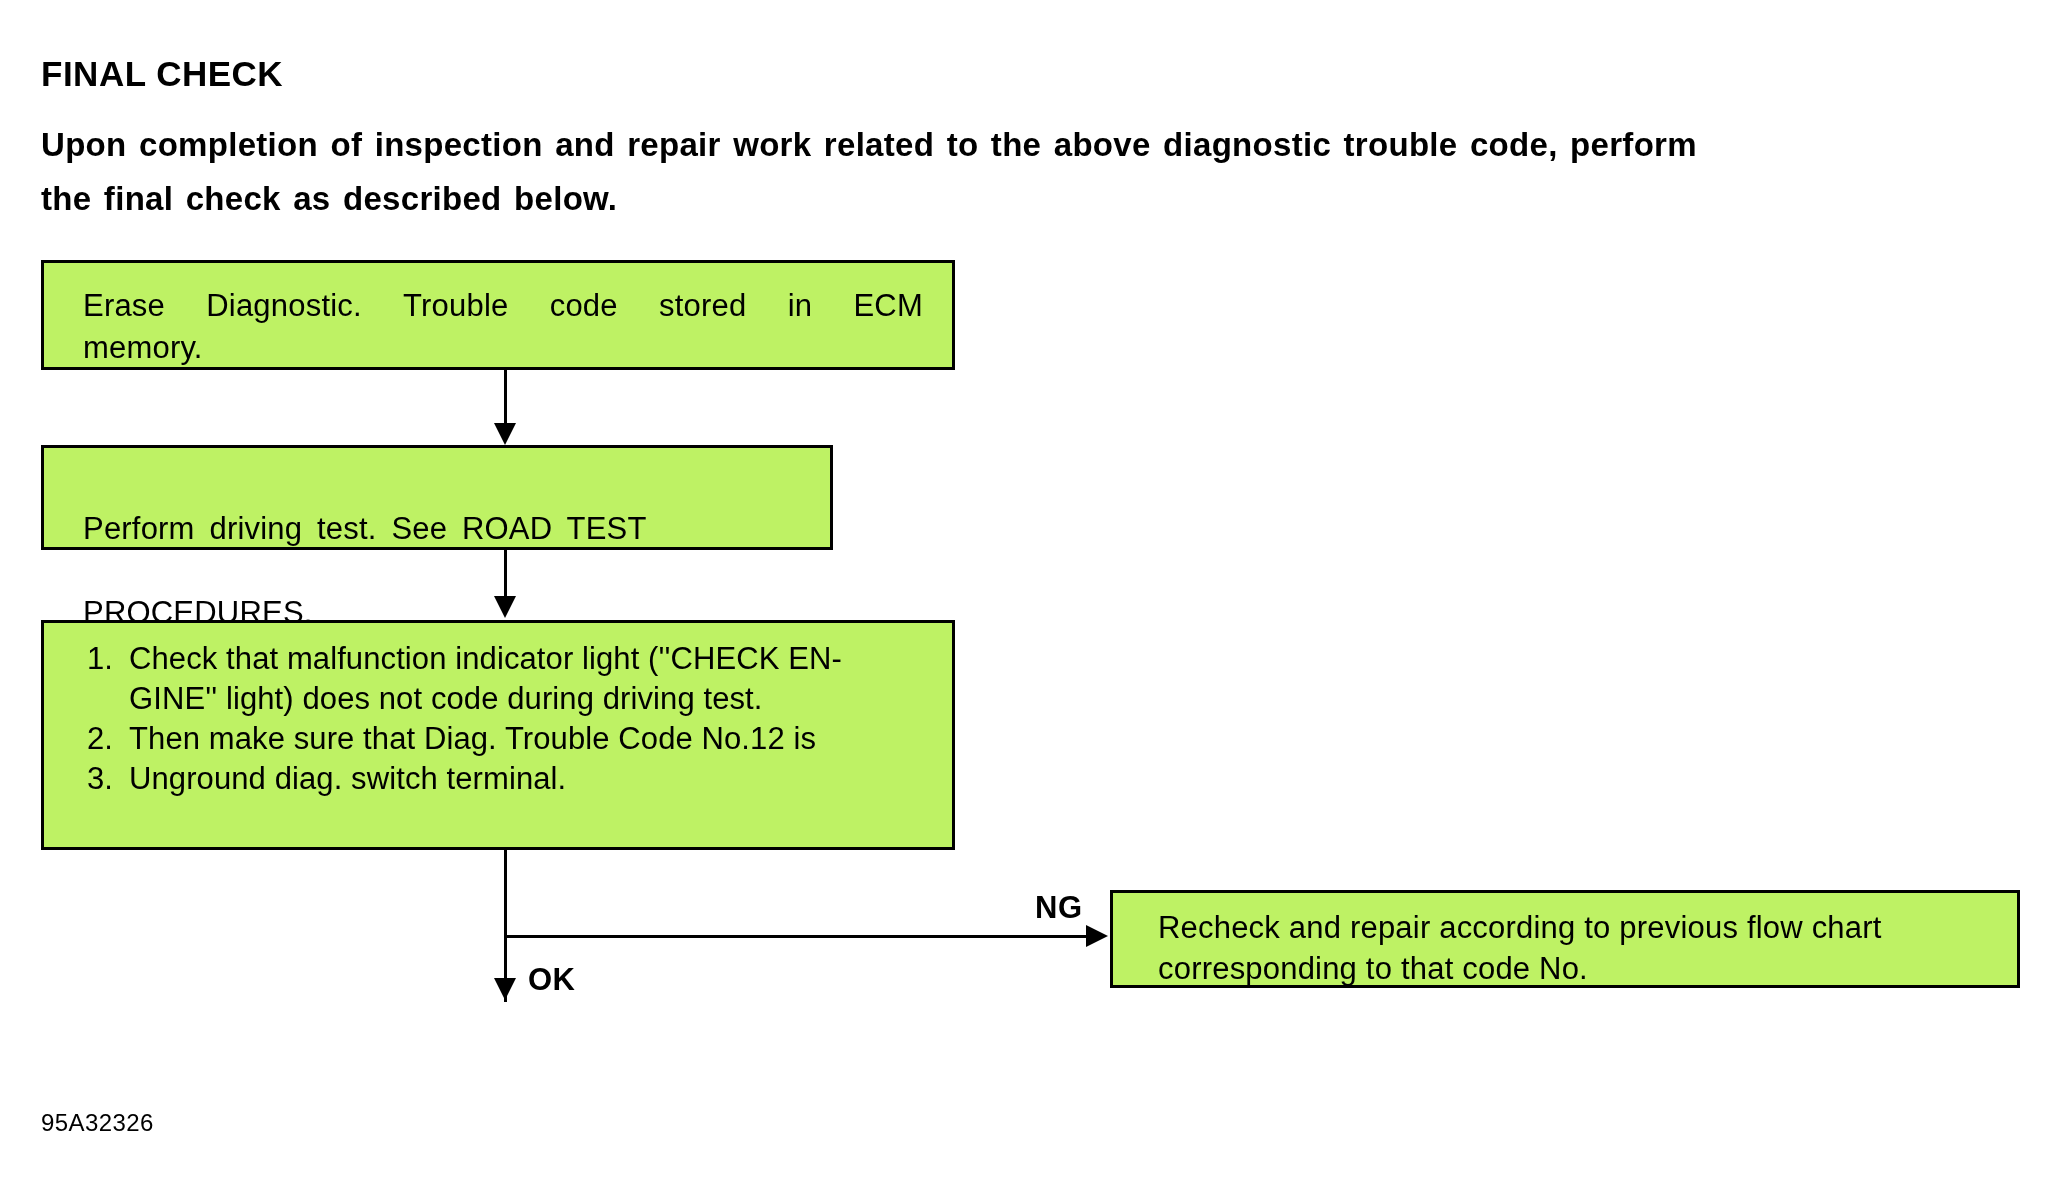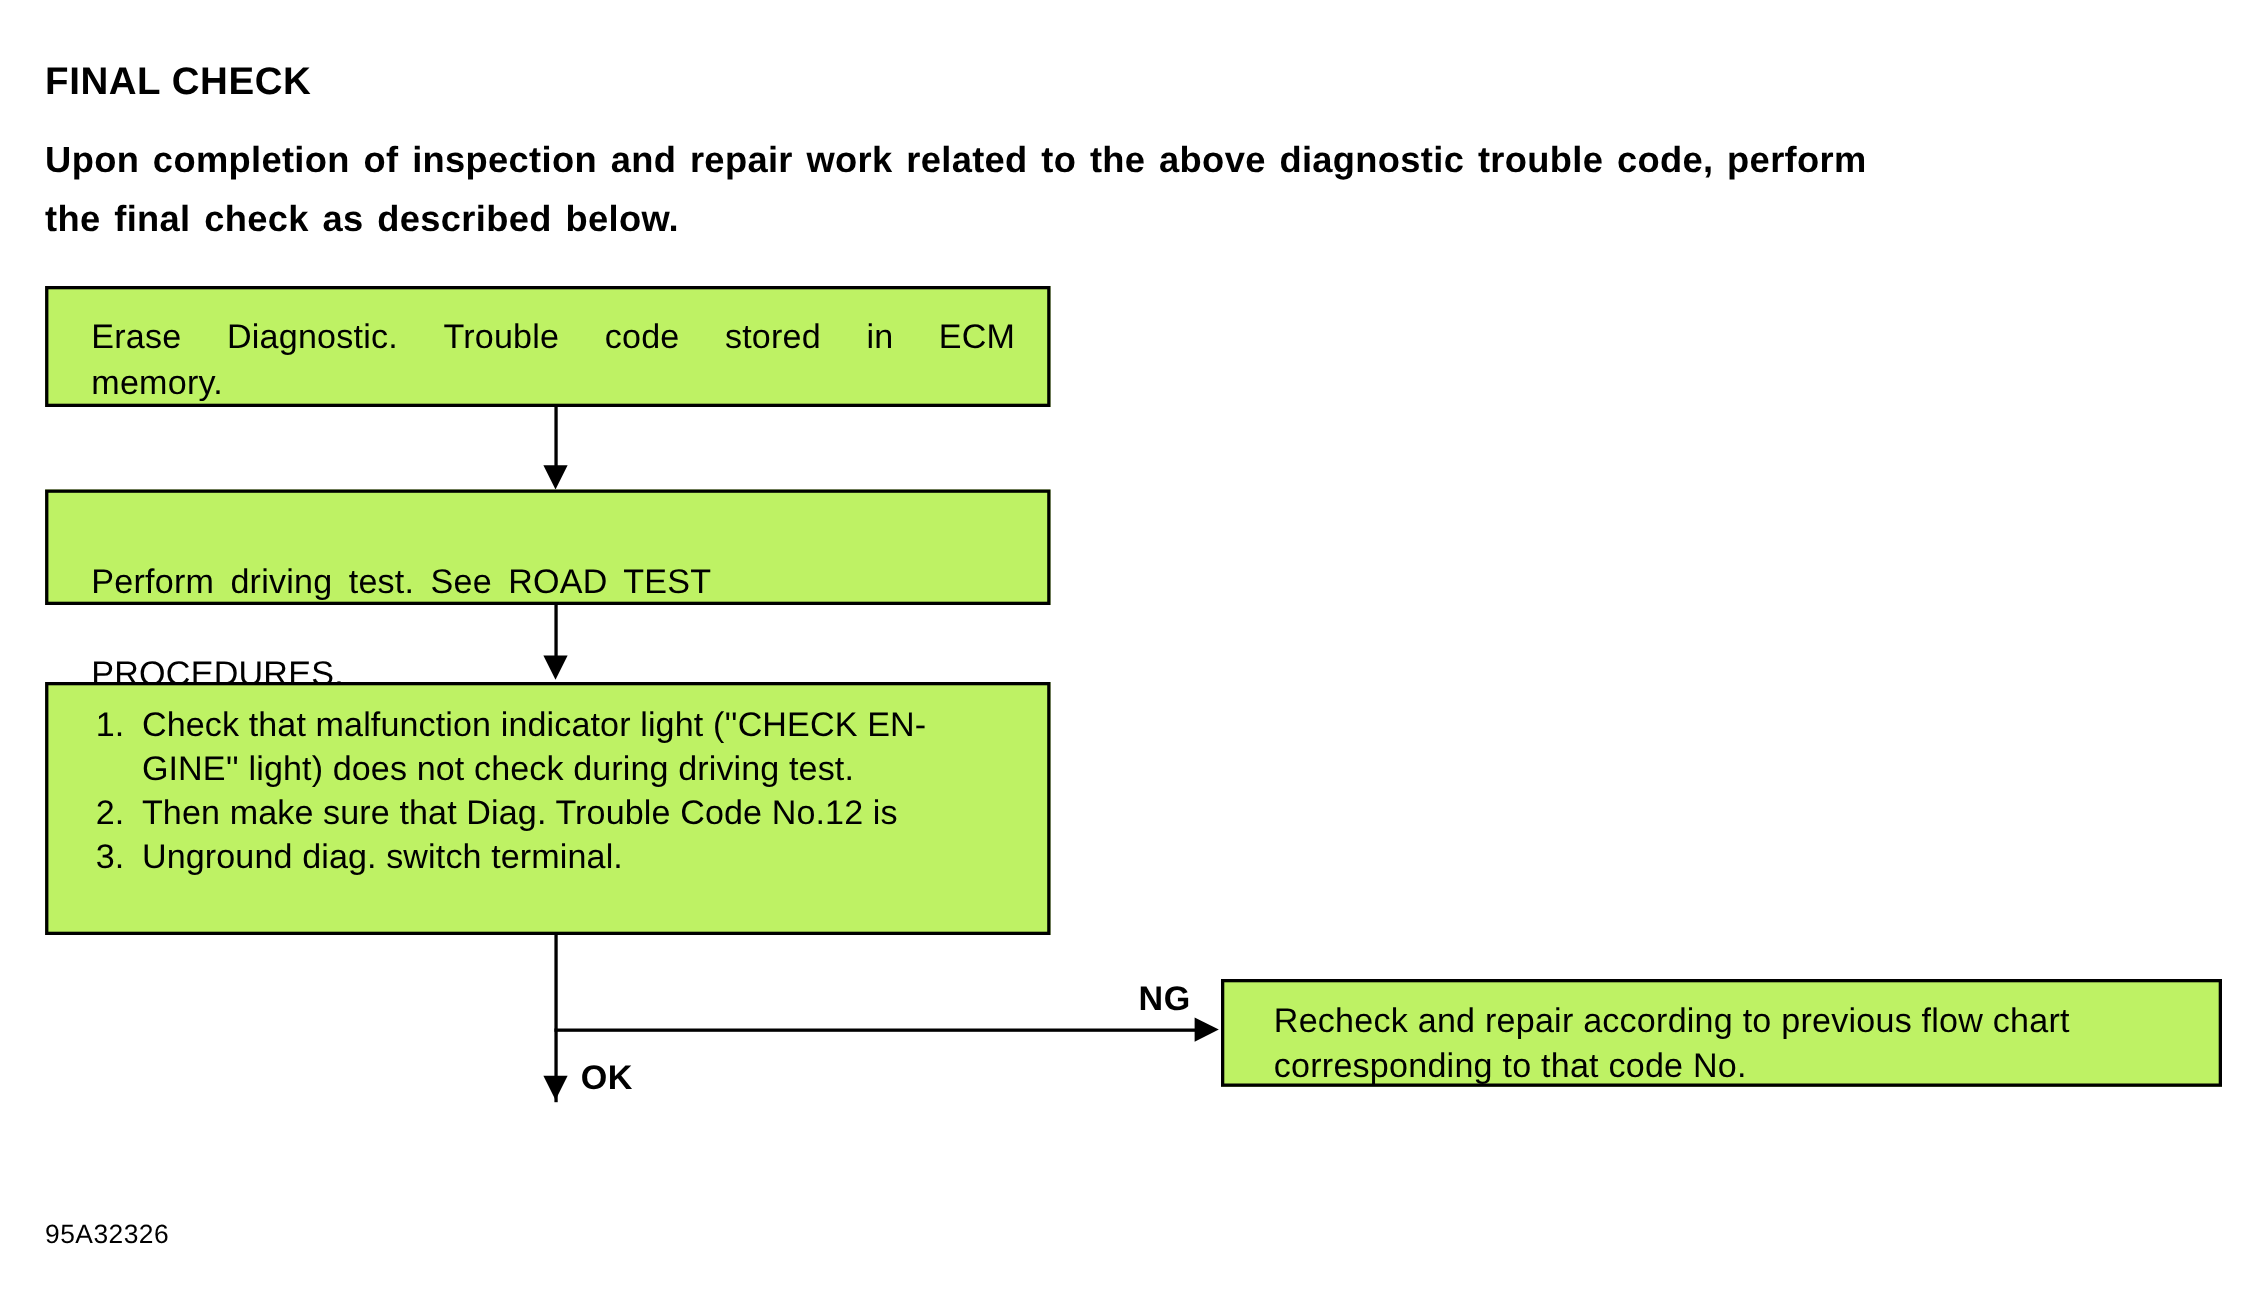--- a/index.html
+++ b/index.html
@@ -82,21 +82,21 @@
     justify-content: space-between;
     width: 840px;
   }
   .just-line.last {
     display: block;
   }
 
   #box-driving {
     left: 41px;
     top: 445px;
-    width: 914px;
+    width: 792px;
     height: 105px;
   }
   #box-driving .box-text {
     left: 39px;
     top: 18px;
     width: 860px;
     white-space: pre-line;
   }
   .wsp { word-spacing: 6px; }
 
@@ -259,21 +259,21 @@
 
   <div class="vline" id="conn2-line"></div>
   <div class="arrow-down" id="conn2-arrow"></div>
 
   <div class="box" id="box-checks">
     <div class="list">
       <div class="li">
         <span class="li-num">1.</span>
         <span class="li-body">
           <span>Check that malfunction indicator light (''CHECK EN-</span>
-          <span>GINE'' light) does not check during driving test.</span>
+          <span>GINE'' light) does not code during driving test.</span>
         </span>
       </div>
       <div class="li">
         <span class="li-num">2.</span>
         <span class="li-body">
           <span>Then make sure that Diag. Trouble Code No.12 is</span>
         </span>
       </div>
       <div class="li">
         <span class="li-num">3.</span>

